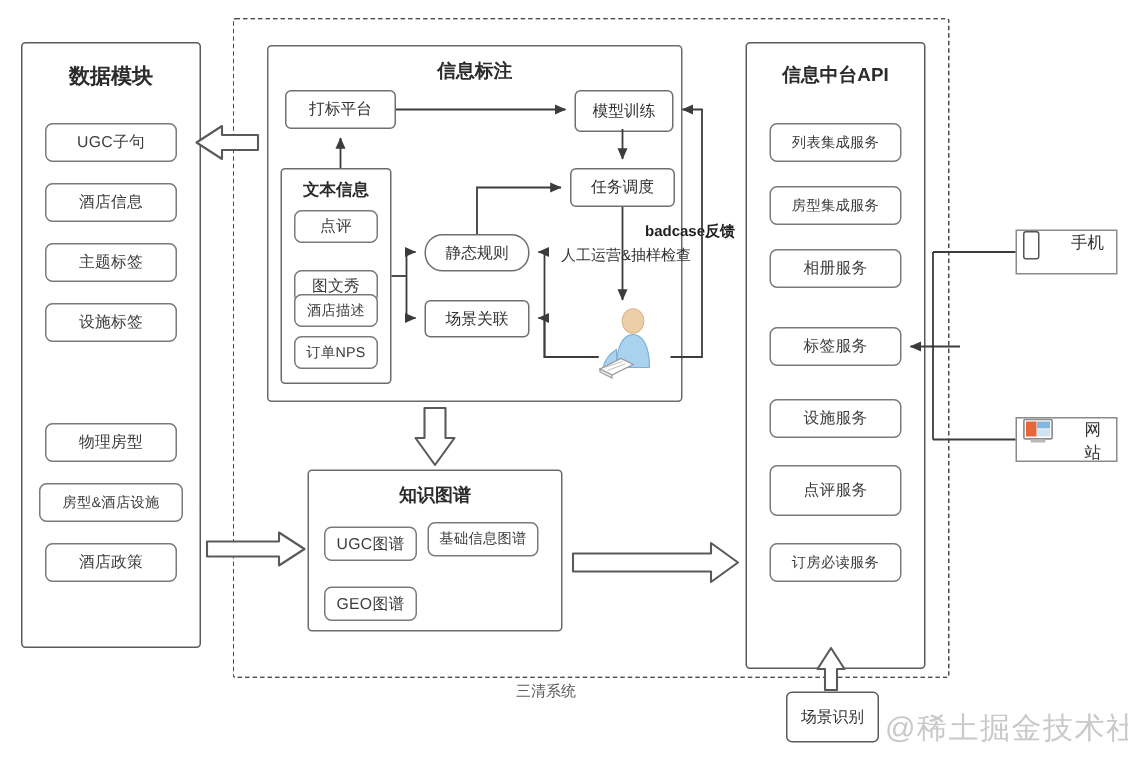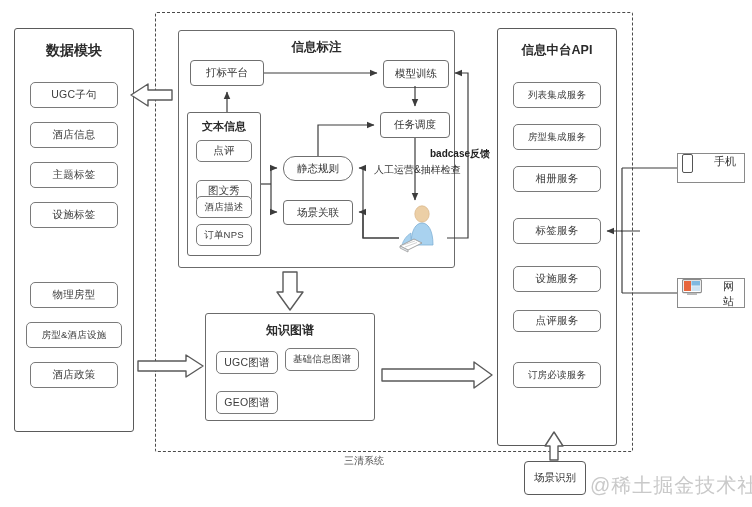--- a/index.html
+++ b/index.html
@@ -166,21 +166,21 @@
   <div class="cell" style="left:216px; top:391px; width:62px; height:23px;">GEO图谱</div>
 
   <div class="panel" style="left:497px; top:28px; width:120px; height:418px;">
     <div class="panel-title" style="top:13px; font-size:12.5px;">信息中台API</div>
   </div>
   <div class="cell" style="left:513px; top:82px; width:88px; height:26px; font-size:9.5px;">列表集成服务</div>
   <div class="cell" style="left:513px; top:124px; width:88px; height:26px; font-size:9.5px;">房型集成服务</div>
   <div class="cell" style="left:513px; top:166px; width:88px; height:26px;">相册服务</div>
   <div class="cell" style="left:513px; top:218px; width:88px; height:26px;">标签服务</div>
   <div class="cell" style="left:513px; top:266px; width:88px; height:26px;">设施服务</div>
-  <div class="cell" style="left:513px; top:310px; width:88px; height:22px;">点评服务</div>
+  <div class="cell" style="left:513px; top:310px; width:88px; height:34px;">点评服务</div>
   <div class="cell" style="left:513px; top:362px; width:88px; height:26px; font-size:9.5px;">订房必读服务</div>
 
   <div class="device" style="left:677px; top:153px; width:68px; height:30px;">
     <span style="display:inline-block; width:11px; height:19px; border:1.6px solid #555; border-radius:2px; background:#fff;"></span>
     <span>手机</span>
   </div>
 
   <div class="device" style="left:677px; top:278px; width:68px; height:30px;">
     <span style="display:inline-block;">
       <svg width="20" height="17" viewBox="0 0 20 17">

